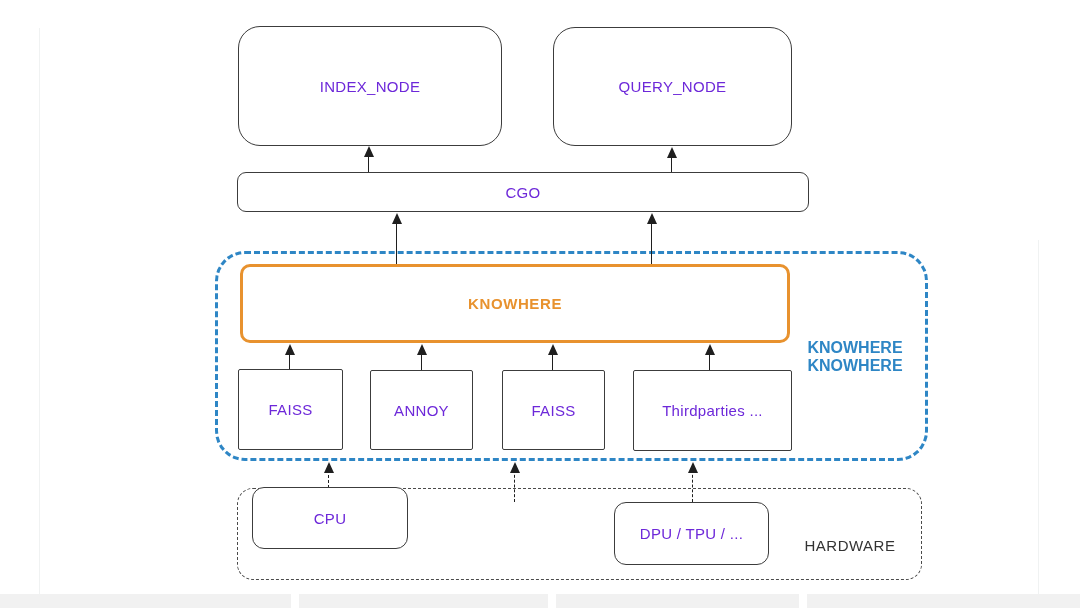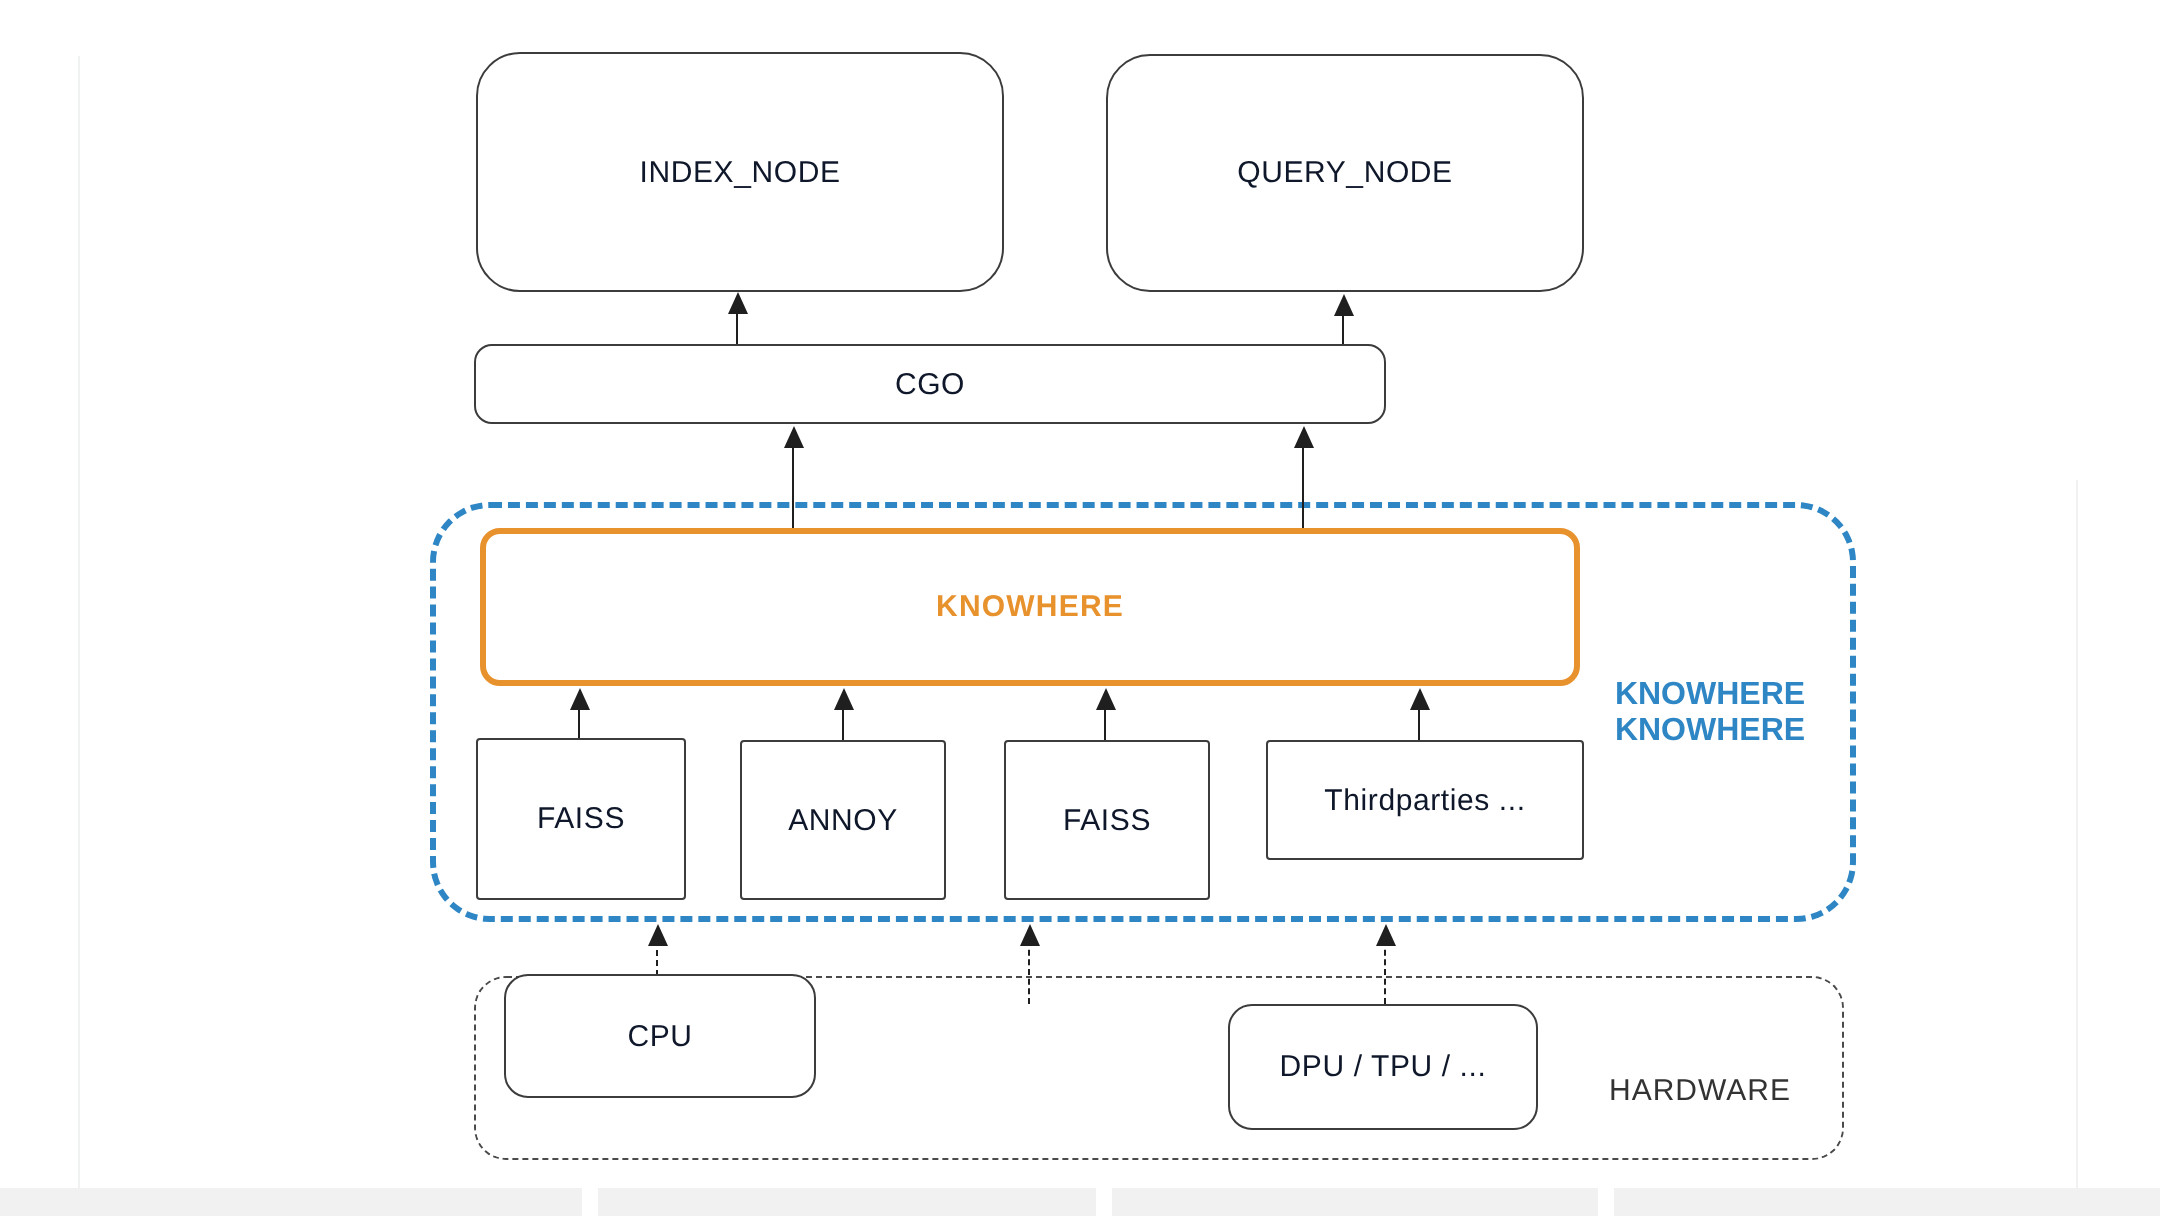--- a/index.html
+++ b/index.html
@@ -6,21 +6,21 @@
   .canvas {
     position:relative; width:1080px; height:608px;
     background:#ffffff; overflow:hidden;
     font-family:"Liberation Sans", sans-serif;
     color:#333333;
   }
   .box {
     position:absolute; background:#ffffff;
     border:1.5px solid #3c3c3c; box-sizing:border-box;
     display:flex; align-items:center; justify-content:center;
-    font-size:15px; letter-spacing:0.3px; color:#0f172a;
+    font-size:15px; letter-spacing:0.3px; color:#6d28d9;
     z-index:3;
   }
   .node { border-radius:22px; }
   .bar  { border-radius:9px; }
   .lib  { border-radius:2px; }
   .hwu  { border-radius:12px; }
   .group-blue {
     position:absolute; box-sizing:border-box;
     border:3px dashed #2E86C5; border-radius:30px;
     z-index:1;
@@ -73,21 +73,21 @@
   <div class="band-gap" style="left:548px;"></div>
   <div class="band-gap" style="left:799px;"></div>
 
   <div class="box node" style="left:238px; top:26px; width:264px; height:120px;">
     <span>INDEX_NODE</span>
   </div>
   <div class="box node" style="left:553px; top:27px; width:239px; height:119px;">
     <span>QUERY_NODE</span>
   </div>
 
-  <div class="box bar" style="left:237px; top:172px; width:456px; height:40px;">
+  <div class="box bar" style="left:237px; top:172px; width:572px; height:40px;">
     <span>CGO</span>
   </div>
 
   <div class="group-blue" style="left:215px; top:251px; width:713px; height:210px;"></div>
   <div class="side-label blue-label" style="left:798px; top:339px; width:114px;">
     <div>KNOWHERE</div>
     <div>KNOWHERE</div>
   </div>
 
   <div class="box knowhere-box" style="left:240px; top:264px; width:550px; height:79px;">
@@ -96,21 +96,21 @@
 
   <div class="box lib" style="left:238px; top:369px; width:105px; height:81px;">
     <span>FAISS</span>
   </div>
   <div class="box lib" style="left:370px; top:370px; width:103px; height:80px;text-align:center;">
     <span>ANNOY</span>
   </div>
   <div class="box lib" style="left:502px; top:370px; width:103px; height:80px;">
     <span>FAISS</span>
   </div>
-  <div class="box lib" style="left:633px; top:370px; width:159px; height:60px;">
+  <div class="box lib" style="left:633px; top:370px; width:159px; height:81px;">
     <span>Thirdparties ...</span>
   </div>
 
   <div class="hw-group" style="left:237px; top:488px; width:685px; height:92px;"></div>
   <div class="hw-label" style="left:795px; top:527px; width:110px; text-align:center;margin-top:10px;">HARDWARE</div>
 
   <div class="box hwu" style="left:252px; top:487px; width:156px; height:62px;align-items:center;">
     <span>CPU</span>
   </div>
   <div class="box hwu" style="left:614px; top:502px; width:155px; height:63px;">

